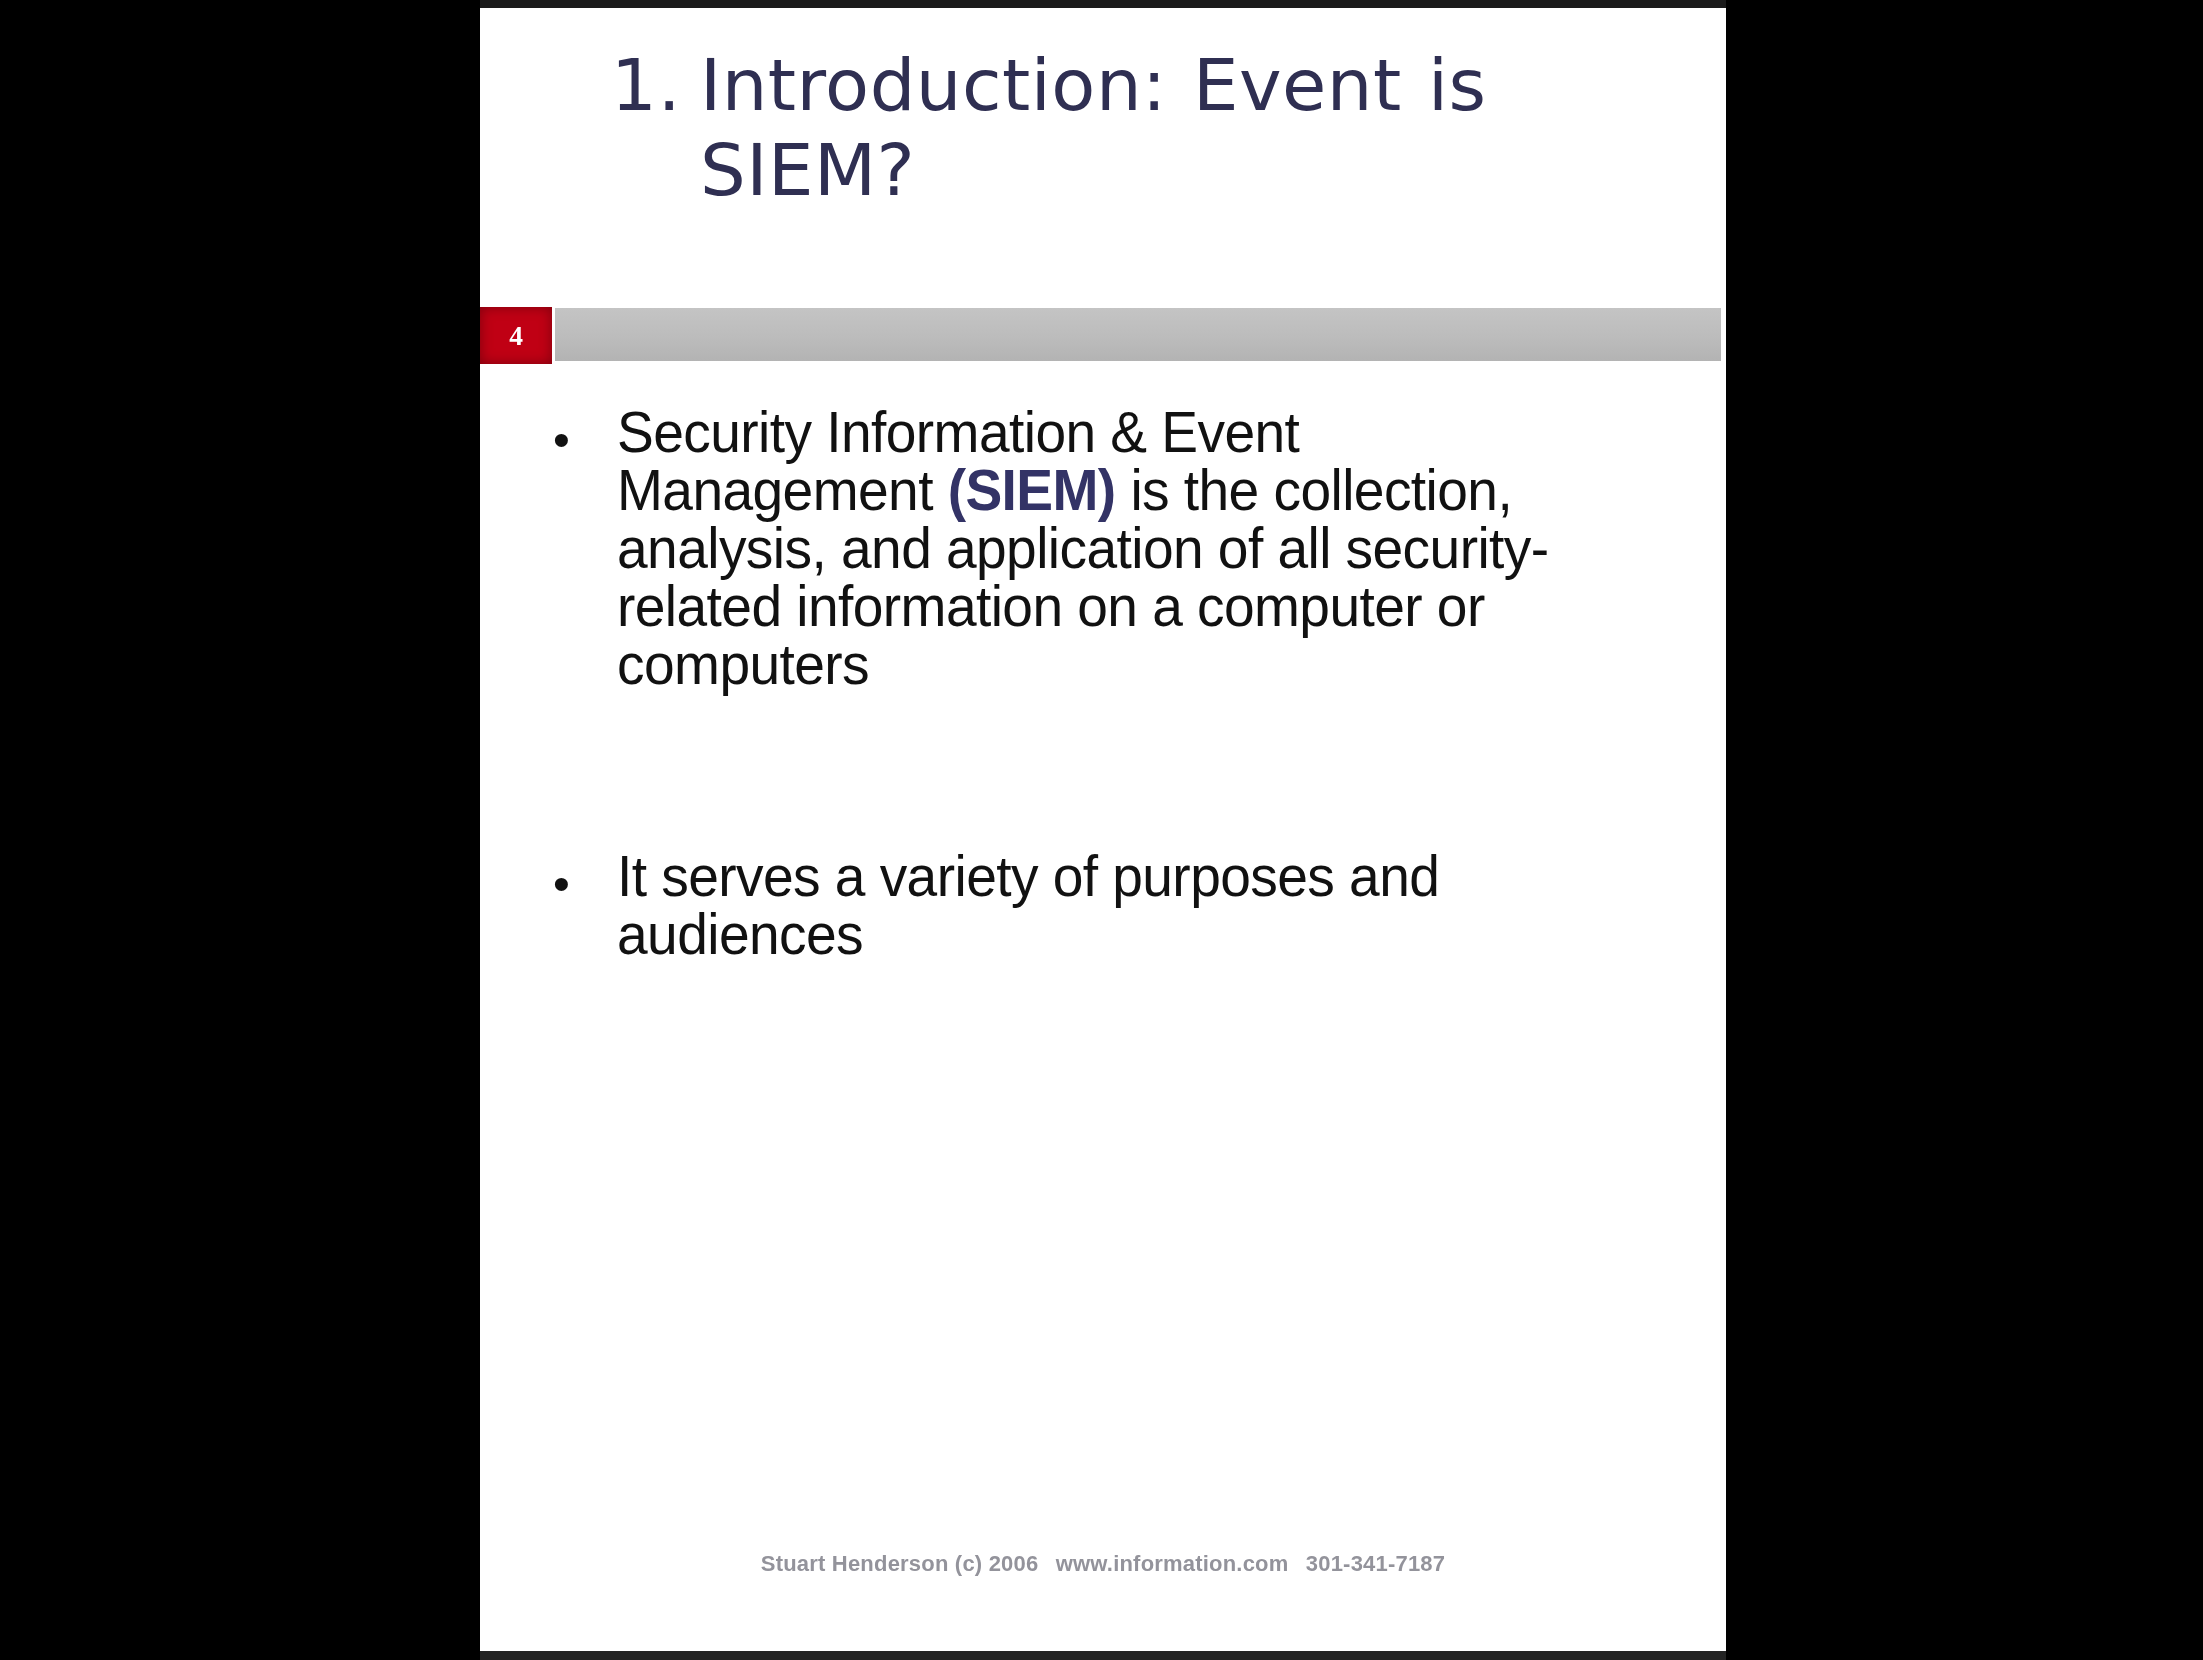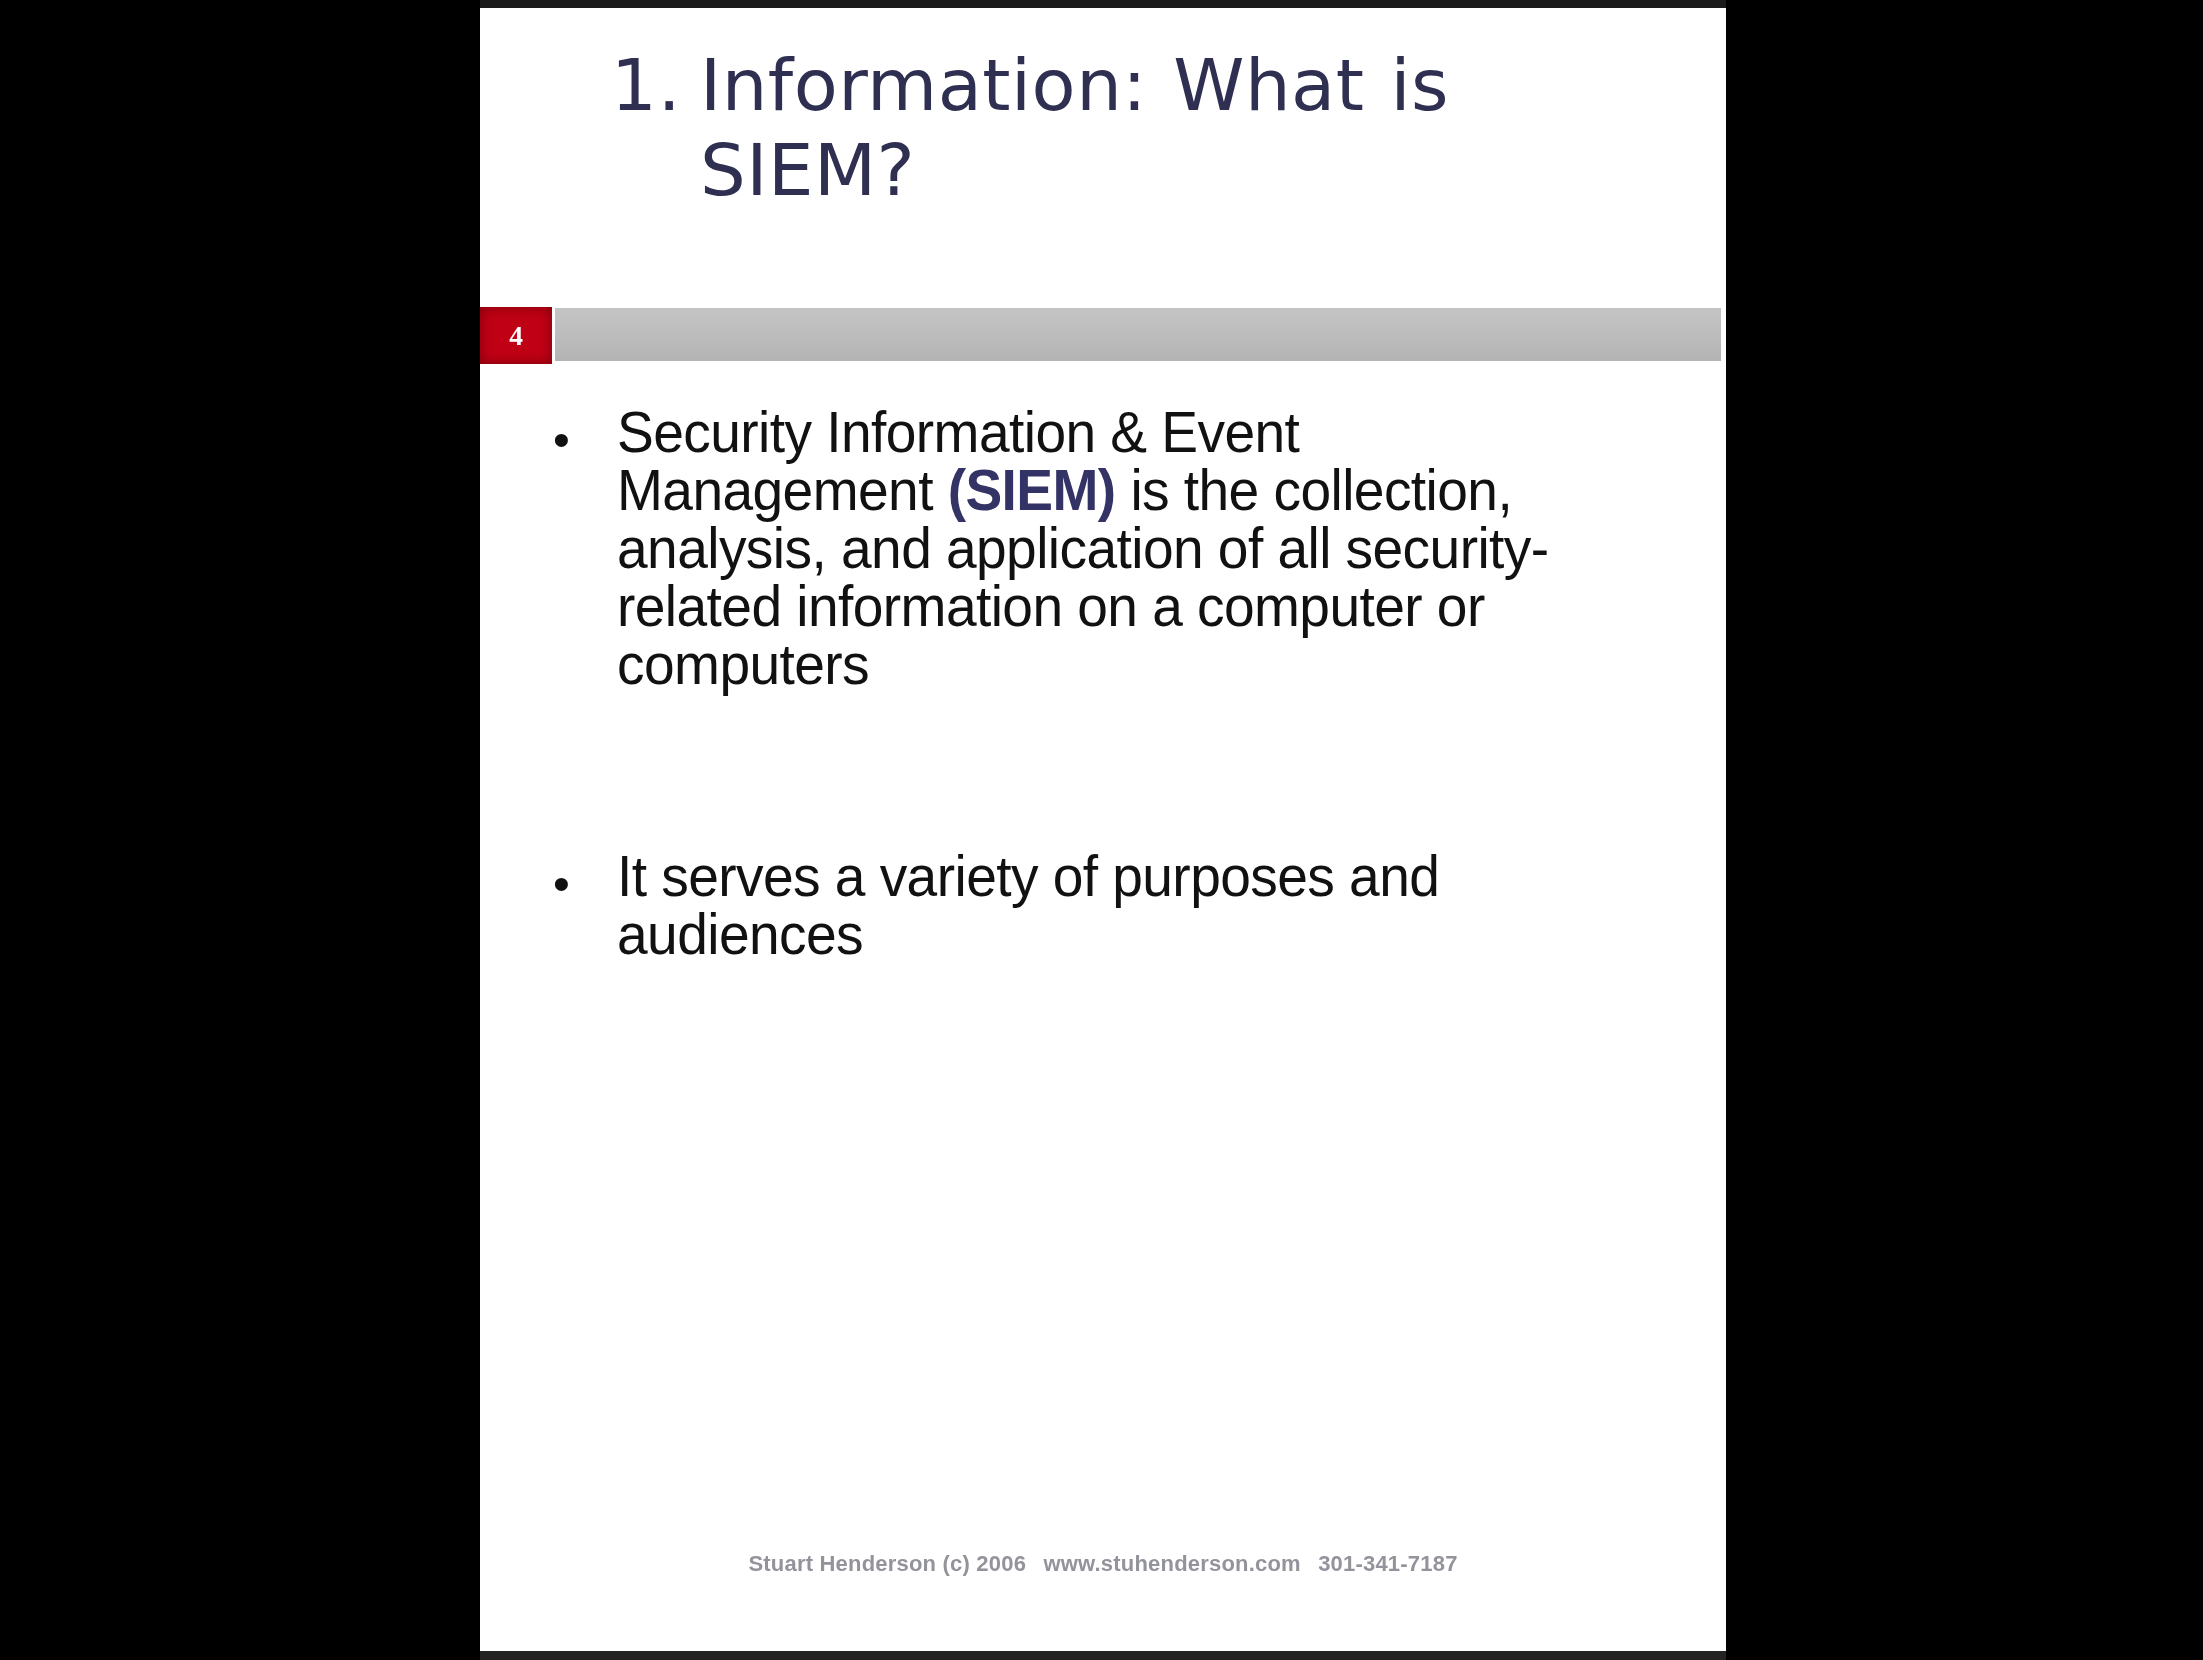--- a/index.html
+++ b/index.html
@@ -184,21 +184,21 @@
 
 <div id="stage">
 
   <div class="slide-top-edge"></div>
 
   <div id="slide">
 
     <div class="title-block">
       <div class="title-row">
         <div class="title-number">1.</div>
-        <div class="title-text">Information: What is SIEM?</div>
+        <div class="title-text">Introduction: Event is SIEM?</div>
       </div>
     </div>
 
     <div class="divider-band">
       <div class="slide-number-badge">4</div>
       <div class="divider-bar"></div>
     </div>
 
     <div class="body-block">
 
@@ -209,21 +209,21 @@
 
       <div class="bullet-item spaced">
         <div class="bullet-dot">•</div>
         <div class="bullet-text">It serves a variety of purposes and audiences</div>
       </div>
 
     </div>
 
     <div class="footer">
       <span>Stuart Henderson (c) 2006</span>
-      <span>www.stuhenderson.com</span>
+      <span>www.information.com</span>
       <span>301-341-7187</span>
     </div>
 
   </div>
 
   <div class="slide-bottom-edge"></div>
 
 </div>
 
 

